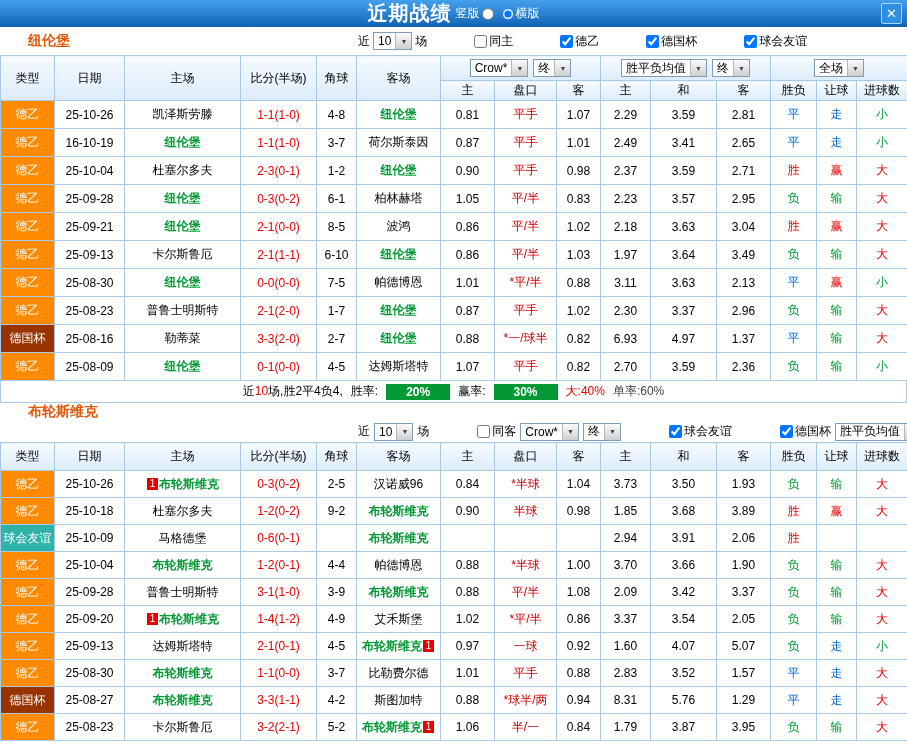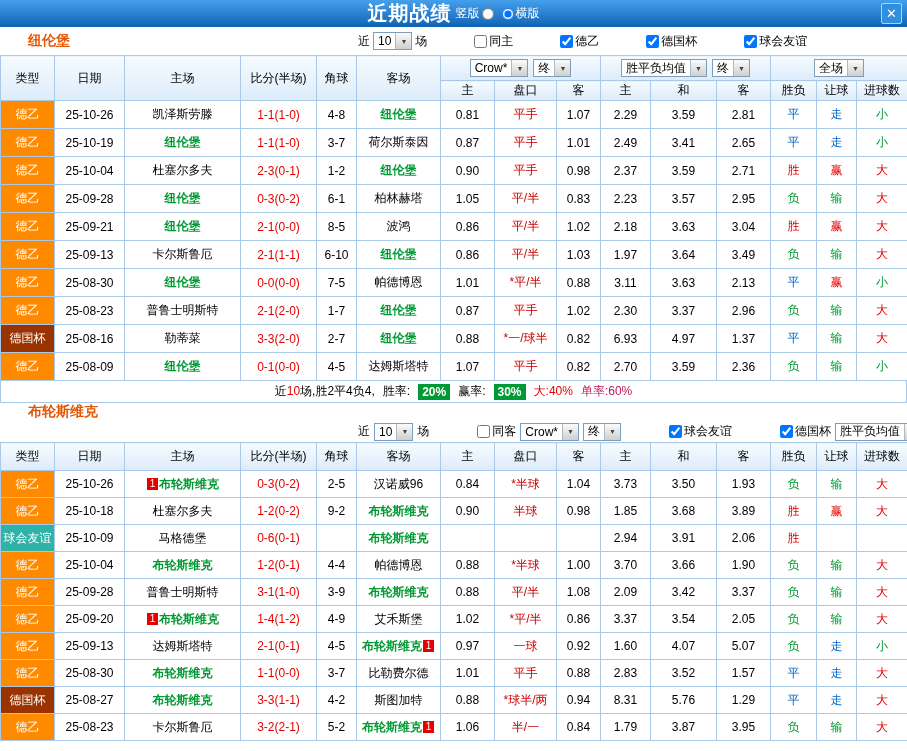--- a/index.html
+++ b/index.html
@@ -52,23 +52,23 @@
   .focus { color:#009933; font-weight:bold; }
   .res-red { color:#e60000; }
   .res-blue { color:#0066cc; }
   .res-green { color:#009933; }
   .badge1 { display:inline-block; background:#e60000; color:#fff; font-size:10px; line-height:12px;
             min-width:11px; margin:0 1px; vertical-align:1px; }
 
   
   .summary { height:22px; border:1px solid #aac9e8; border-top:none; background:#fff;
              display:flex; align-items:center; justify-content:center; gap:8px; font-size:12px; }
-  .badge-green { background:#009933; color:#fff; padding:0 4px; font-weight:bold; line-height:16px; }
+  .badge-green { background:#009933; color:#fff; padding:0 20px; font-weight:bold; line-height:16px; }
   .sum-red { color:#e60000; }
-  .sum-blue { color:#be185d; }
+  .sum-blue { color:#404040; }
 
   
   .team2-row { height:18px; display:flex; align-items:center; }
   .team2-row .team-name2 { margin-left:28px; color:#e25606; font-weight:bold; font-size:14px; }
   .filters2 { height:21px; display:flex; align-items:center; gap:4px; padding-left:358px;
               padding-right:26px; font-size:12px; white-space:nowrap; }
   .spacer { flex:1; }
 </style>
 </head>
 <body>
@@ -204,21 +204,21 @@
           <td>1.07</td>
           <td>2.29</td>
           <td>3.59</td>
           <td>2.81</td>
           <td class="res-blue">平</td>
           <td class="res-blue">走</td>
           <td class="res-green">小</td>
         </tr>
         <tr>
           <td class="lg lg-de2">德乙</td>
-          <td>25-10-19</td>
+          <td>16-10-19</td>
           <td class="team"><span class="focus">纽伦堡</span></td>
           <td class="score">1-1(1-0)</td>
           <td>3-7</td>
           <td class="team"><span>荷尔斯泰因</span></td>
           <td>0.87</td>
           <td class="line">平手</td>
           <td>1.01</td>
           <td>2.49</td>
           <td>3.41</td>
           <td>2.65</td>

